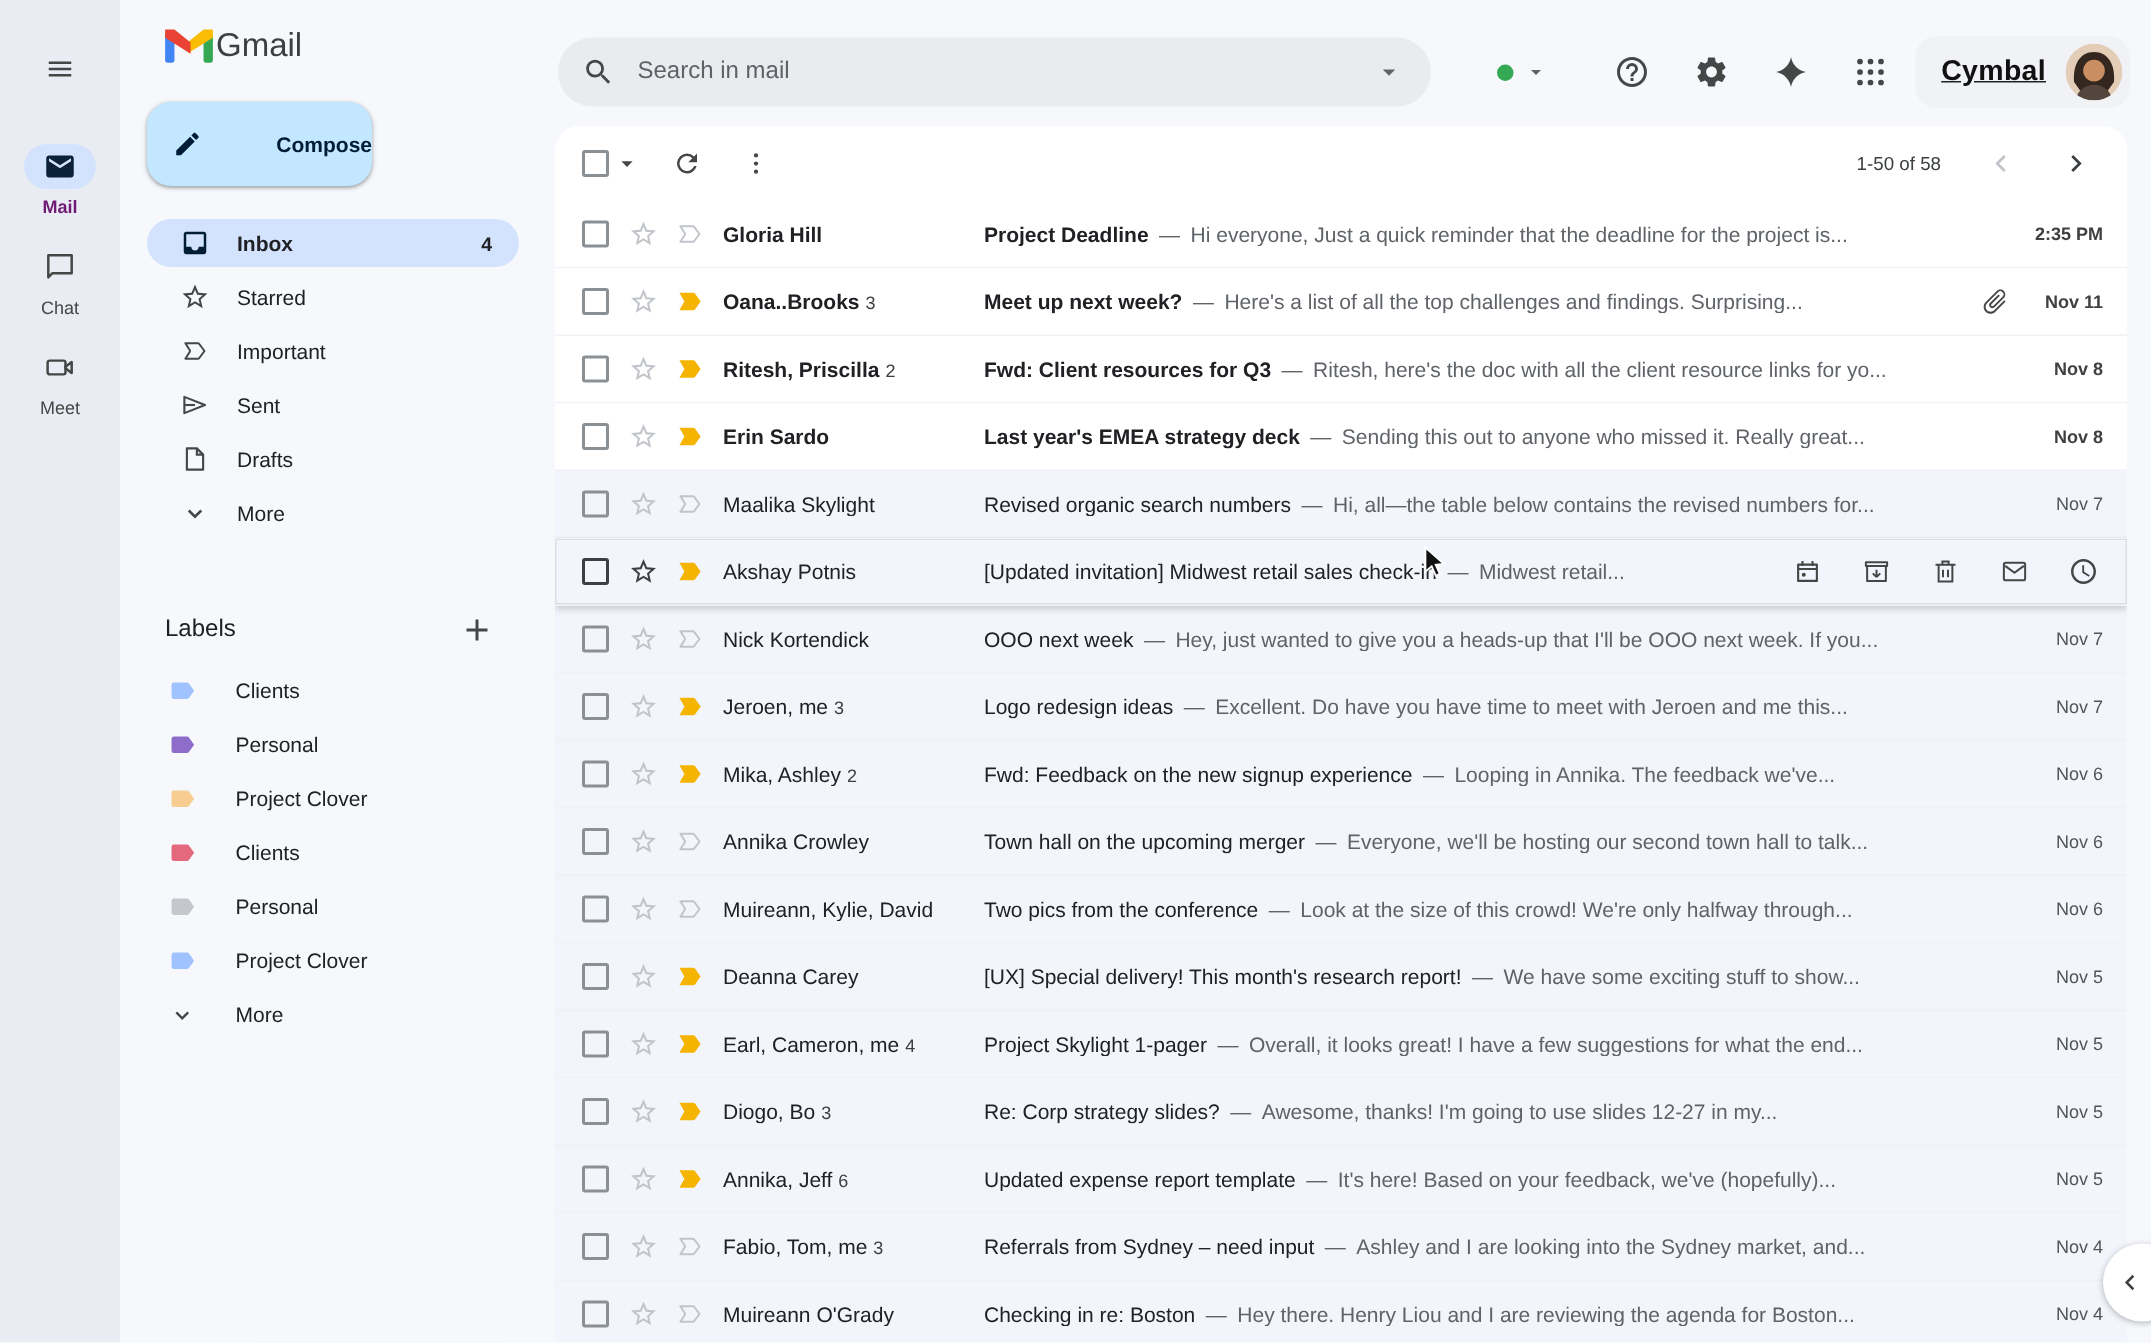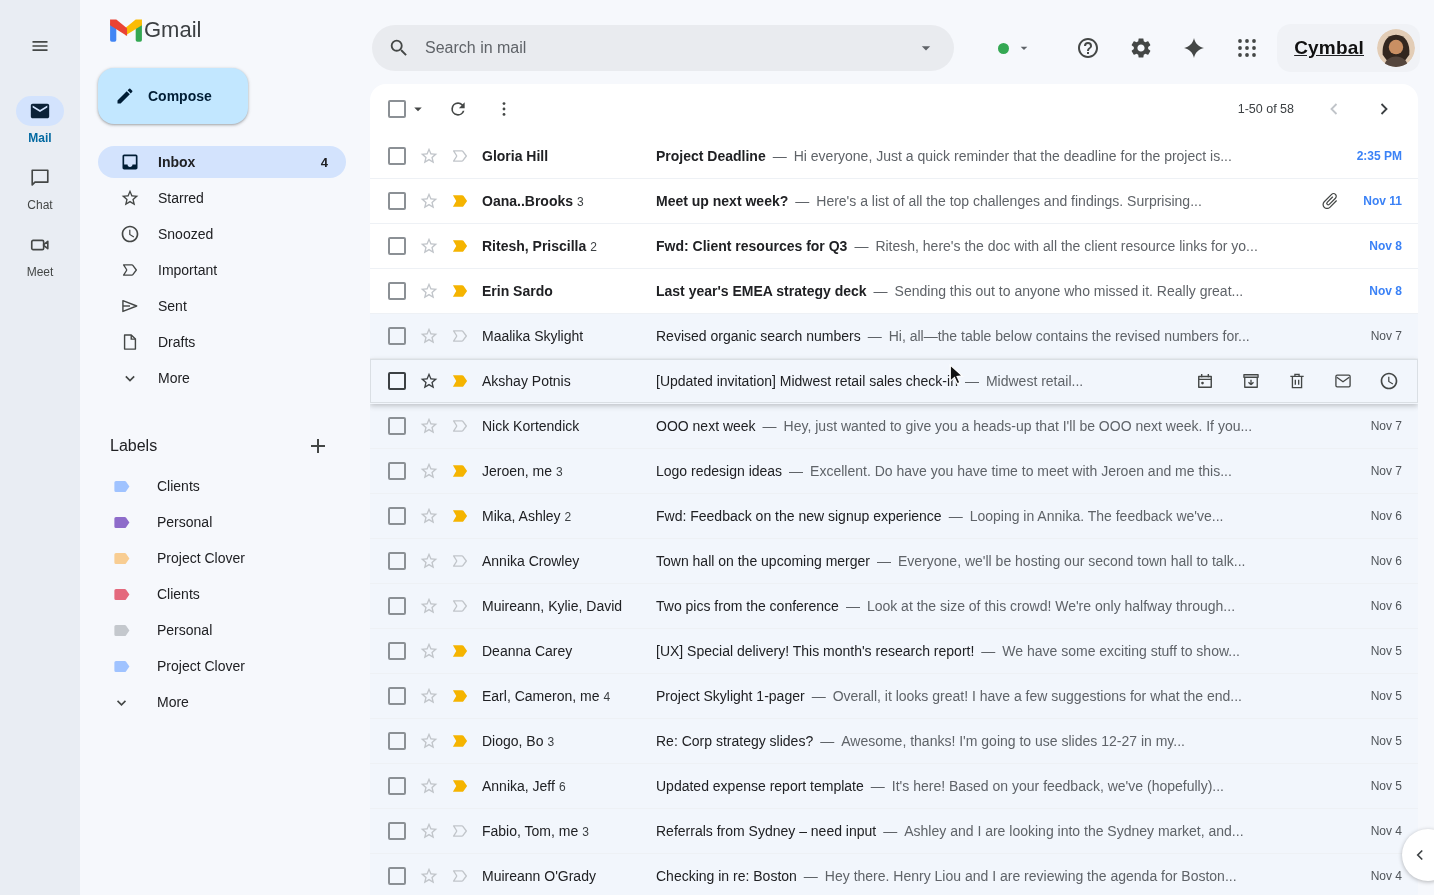--- a/index.html
+++ b/index.html
@@ -12,37 +12,37 @@
   
   .rail { position:absolute; left:0; top:0; width:80px; height:100%; background:#e9edf3; display:flex; flex-direction:column; align-items:center; }
   .hamburger { margin-top:22px; width:48px; height:48px; border-radius:50%; display:flex; align-items:center; justify-content:center; color:#444746; cursor:pointer; }
   .hamburger .ic { width:20px; height:20px; }
   .rail-nav { margin-top:26px; display:flex; flex-direction:column; align-items:center; }
   .rail-item { display:flex; flex-direction:column; align-items:center; margin-bottom:18px; cursor:pointer; }
   .rail-pill { width:48px; height:30px; border-radius:16px; display:flex; align-items:center; justify-content:center; color:#444746; }
   .rail-item.active .rail-pill { background:#d3e3fd; color:#0b2137; }
   .rail-pill .ic { width:22px; height:22px; }
   .rail-label { margin-top:5px; font-size:12px; color:#444746; }
-  .rail-item.active .rail-label { color:#0369a1; font-weight:700; }
+  .rail-item.active .rail-label { color:#701a75; font-weight:700; }
 
   
   .sidebar { position:absolute; left:80px; top:0; width:290px; height:100%; }
   .logo-row { display:flex; align-items:center; padding:16px 0 0 28px; }
   .gmail-logo { width:36px; height:28px; }
   .logo-text { font-size:22px; color:#3c4043; }
-  .compose-btn { margin:24px 0 0 18px; width:150px; height:56px; border-radius:16px; background:#c2e7ff; display:flex; align-items:center; gap:13px; padding-left:17px; color:#001d35; font-size:14px; font-weight:700; cursor:pointer; box-shadow:0 1px 2px rgba(60,64,67,.30), 0 1px 3px 1px rgba(60,64,67,.15); }
+  .compose-btn { margin:24px 0 0 18px; width:150px; height:56px; border-radius:16px; background:#c2e7ff; display:flex; align-items:center; gap:13px; padding-left:17px; color:#001d35; font-size:14px; font-weight:700; cursor:pointer; box-shadow:0 1px 2px rgba(60,64,67,.30), 0 1px 3px 1px rgba(60,64,67,.15);justify-content:space-between; }
   .compose-btn .ic { width:20px; height:20px; }
   .nav { margin-top:22px; }
   .nav-item { margin-left:18px; width:248px; height:32px; margin-bottom:4px; border-radius:16px; display:flex; align-items:center; padding-left:22px; font-size:14px; color:#202124; cursor:pointer; }
   .nav-item .nav-icon { width:20px; height:20px; color:#444746; }
   .nav-item .nav-label { margin-left:18px; }
   .nav-item.active { background:#d3e3fd; font-weight:700; }
   .nav-item.active .nav-icon { color:#001d35; }
   .nav-count { margin-left:auto; padding-right:18px; font-size:13px; font-weight:700; }
-  .labels-head { margin:40px 40px 0 30px; display:flex; align-items:center; justify-content:space-between; font-size:16px; color:#202124; }
+  .labels-head { margin:50px 40px 0 30px; display:flex; align-items:center; justify-content:space-between; font-size:16px; color:#202124; }
   .labels-plus { width:24px; height:24px; color:#444746; cursor:pointer; }
   .label-list { margin-top:10px; }
   .label-item { height:36px; display:flex; align-items:center; padding-left:32px; font-size:14px; color:#202124; cursor:pointer; }
   .label-item .label-icon { width:19px; height:19px; }
   .label-item .label-txt { margin-left:26px; }
 
   
   .main { position:absolute; left:370px; top:12px; right:0; height:100%; }
   .topbar { height:72px; display:flex; align-items:center; }
   .search { margin-left:2px; width:582px; height:46px; background:#e9ebef; border-radius:24px; display:flex; align-items:center; padding:0 18px 0 16px; }
@@ -81,21 +81,21 @@
   .row.unread .sender { font-weight:700; }
   .scount { font-size:12px; color:#3c4043; font-weight:400; margin-left:4px; }
   .subj { flex:1; min-width:0; display:flex; align-items:baseline; white-space:nowrap; overflow:hidden; }
   .snippet, .dash { color:#5f6368; }
   .dash { padding:0 7px; }
   .snippet { overflow:hidden; text-overflow:ellipsis; flex:1; min-width:0; }
   .row.unread .subject { font-weight:700; }
   .row-end { margin-left:auto; display:flex; align-items:center; gap:23px; padding-left:12px; flex:none; }
   .clip { width:20px; height:20px; color:#444746; }
   .date { font-size:12px; color:#50555a; white-space:nowrap; }
-  .row.unread .date { color:#3b82f6; font-weight:700; }
+  .row.unread .date { color:#404040; font-weight:700; }
   .actions { margin-left:auto; display:flex; align-items:center; gap:26px; padding:0 3px 0 12px; color:#444746; flex:none; }
   .actions .ic { width:20px; height:20px; }
   .row.hovered { background:#f2f6fc; border-bottom-color:transparent; box-shadow: inset 0 0 0 1px #dadfe4, 0 2px 5px rgba(60,64,67,.28); z-index:2; }
   .row.hovered .cb { border-color:#3c4043; }
   .row.hovered .star { color:#3c4043; }
 
   
   .side-peek { position:absolute; left:1402px; top:829px; width:52px; height:52px; border-radius:50%; background:#fff; box-shadow:0 1px 4px rgba(0,0,0,.28); display:flex; align-items:center; padding-left:9px; z-index:6; cursor:pointer; color:#3c4043; }
   .side-peek .ic { width:18px; height:18px; }
   .cursor { position:absolute; left:946px; top:363px; width:19px; height:24px; z-index:10; pointer-events:none; }
@@ -180,29 +180,20 @@
   <div class="nav-item">
     <span class="ic nav-icon">
           <svg viewBox="0 0 24 24">
             <path fill="currentColor" d="M22 9.24l-7.19-.62L12 2 9.19 8.63 2 9.24l5.46 4.73L5.82 21 12 17.27 18.18 21l-1.63-7.03L22 9.24zM12 15.4l-3.76 2.27 1-4.28-3.32-2.88 4.38-.38L12 6.1l1.71 4.04 4.38.38-3.32 2.88 1 4.28L12 15.4z"></path>
           </svg>
         </span>
     <span class="nav-label">Starred</span>
 
   </div>
 
-  <div class="nav-item">
-    <span class="ic nav-icon">
-          <svg viewBox="0 0 24 24">
-            <path fill="currentColor" d="M11.99 2C6.47 2 2 6.48 2 12s4.47 10 9.99 10C17.52 22 22 17.52 22 12S17.52 2 11.99 2zM12 20c-4.42 0-8-3.58-8-8s3.58-8 8-8 8 3.58 8 8-3.58 8-8 8zm.5-13H11v6l5.25 3.15.75-1.23-4.5-2.67z"></path>
-          </svg>
-        </span>
-    <span class="nav-label">Snoozed</span>
-
-  </div>
 
   <div class="nav-item">
     <span class="ic nav-icon">
           <svg viewBox="0 0 24 24">
             <path fill="none" stroke="currentColor" stroke-width="1.6" stroke-linejoin="round" d="M4.3 18.2h9.9c.5 0 .95-.24 1.22-.62L19.6 12l-4.18-5.58a1.52 1.52 0 0 0-1.22-.62H4.3l3.55 5.6c.23.37.23.83 0 1.2L4.3 18.2z"></path>
           </svg>
         </span>
     <span class="nav-label">Important</span>
 
   </div>

